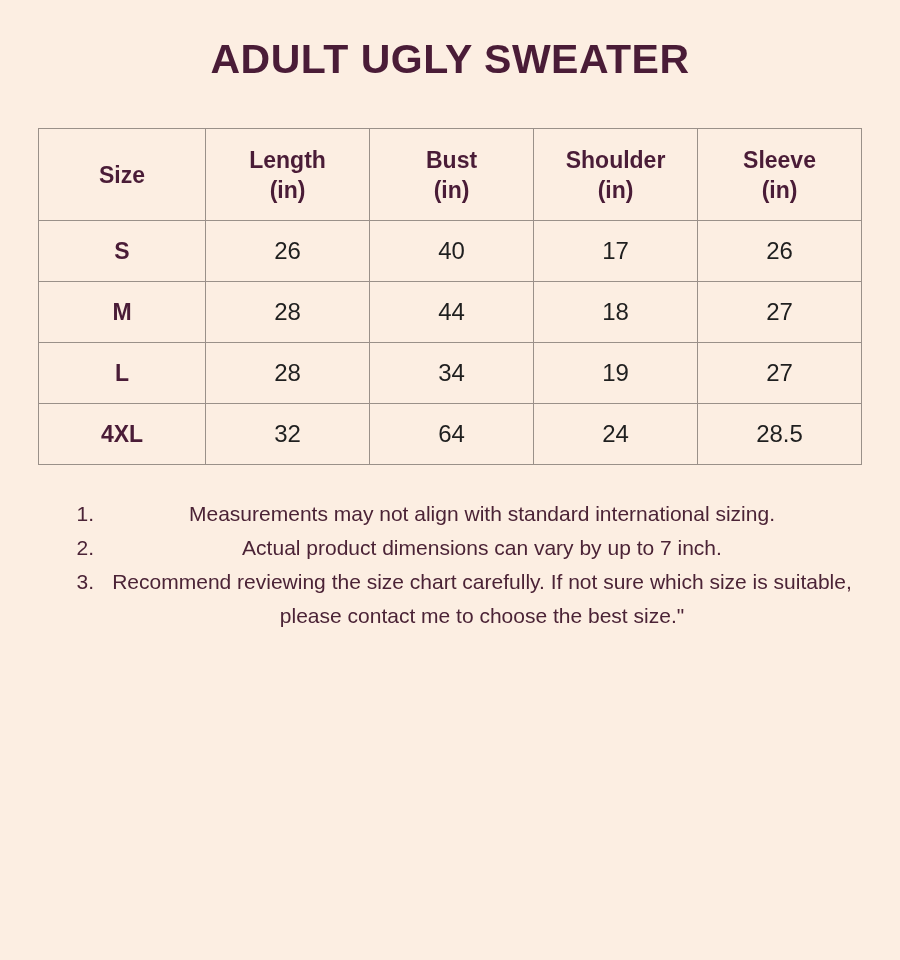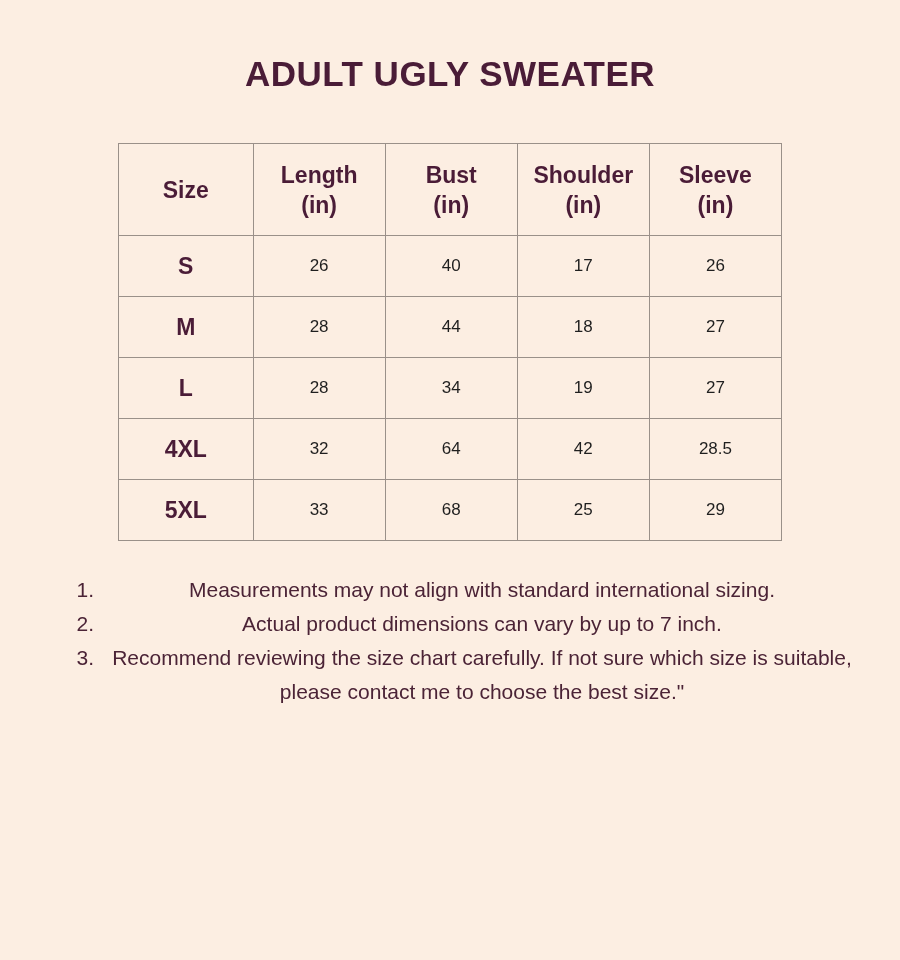--- a/index.html
+++ b/index.html
@@ -5,33 +5,33 @@
   * { margin: 0; padding: 0; box-sizing: border-box; }
   html, body {
     width: 900px; height: 960px;
     background: #fceee2;
     font-family: "Liberation Sans", sans-serif;
     overflow: hidden;
   }
   .page { width: 900px; height: 960px; position: relative; }
 
   .page-title {
-    margin-top: 54px;
+    margin-top: 39px;
     text-align: center;
-    font-size: 35px;
+    font-size: 41px;
     font-weight: 800;
     letter-spacing: 0.5px;
     color: #4a1c37;
     line-height: 40px;
   }
 
   table.size-chart {
     border-collapse: collapse;
     table-layout: fixed;
-    width: 664px;
+    width: 824px;
     margin: 49px auto 0 auto;
   }
   table.size-chart th,
   table.size-chart td {
     border: 1px solid #9a9089;
     text-align: center;
     vertical-align: middle;
     padding: 0;
     background: #fceee2;
   }
@@ -45,21 +45,21 @@
     font-weight: 700;
     color: #4a1c37;
     line-height: 30px;
   }
   td.size-cell {
     font-size: 23px;
     font-weight: 700;
     color: #4a1c37;
   }
   td.num-cell {
-    font-size: 17px;
+    font-size: 24px;
     font-weight: 400;
     color: #1f1f1f;
   }
 
   .notes {
     margin: 32px 40px 0 60px;
     color: #4b2336;
     font-size: 21px;
     line-height: 34px;
   }
@@ -129,29 +129,22 @@
         <td class="size-cell">L</td>
         <td class="num-cell">28</td>
         <td class="num-cell">34</td>
         <td class="num-cell">19</td>
         <td class="num-cell">27</td>
       </tr>
       <tr>
         <td class="size-cell">4XL</td>
         <td class="num-cell">32</td>
         <td class="num-cell">64</td>
-        <td class="num-cell">42</td>
+        <td class="num-cell">24</td>
         <td class="num-cell">28.5</td>
-      </tr>
-      <tr>
-        <td class="size-cell">5XL</td>
-        <td class="num-cell">33</td>
-        <td class="num-cell">68</td>
-        <td class="num-cell">25</td>
-        <td class="num-cell">29</td>
       </tr>
     </tbody>
   </table>
 
   <div class="notes">
     <div class="note">
       <span class="note-num">1.</span>
       <span class="note-text">Measurements may not align with standard international sizing.</span>
     </div>
     <div class="note">

